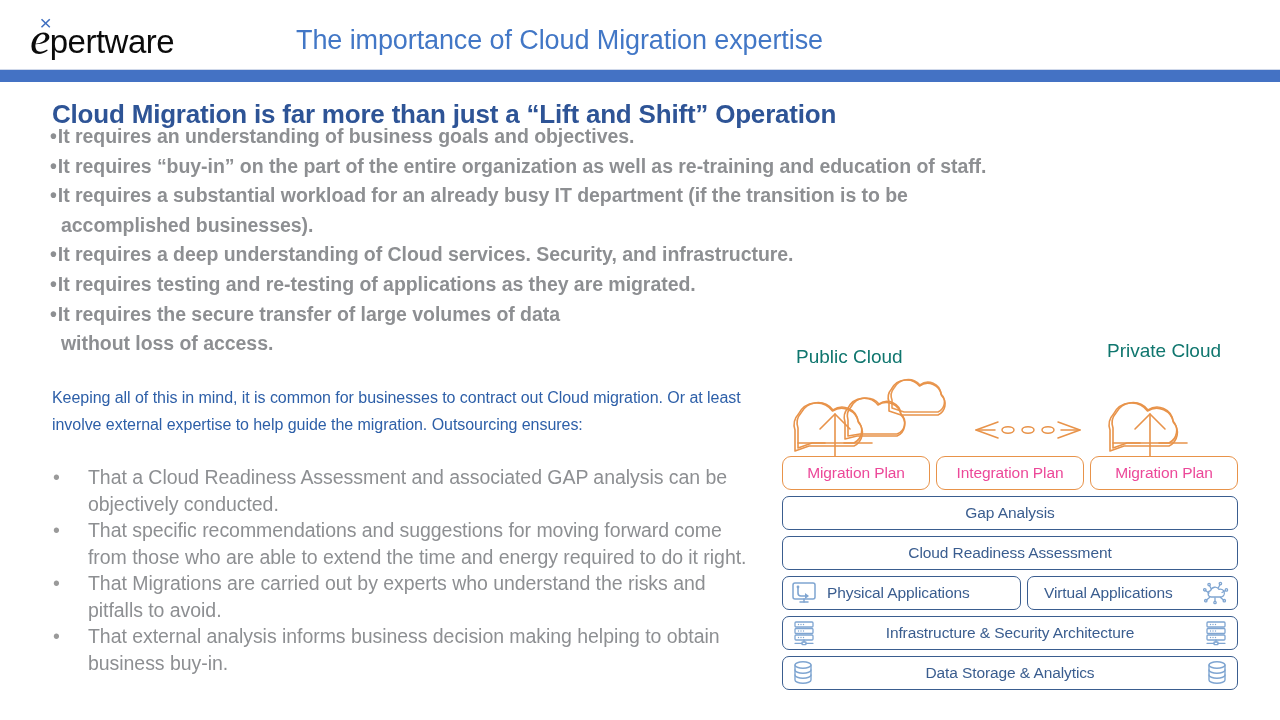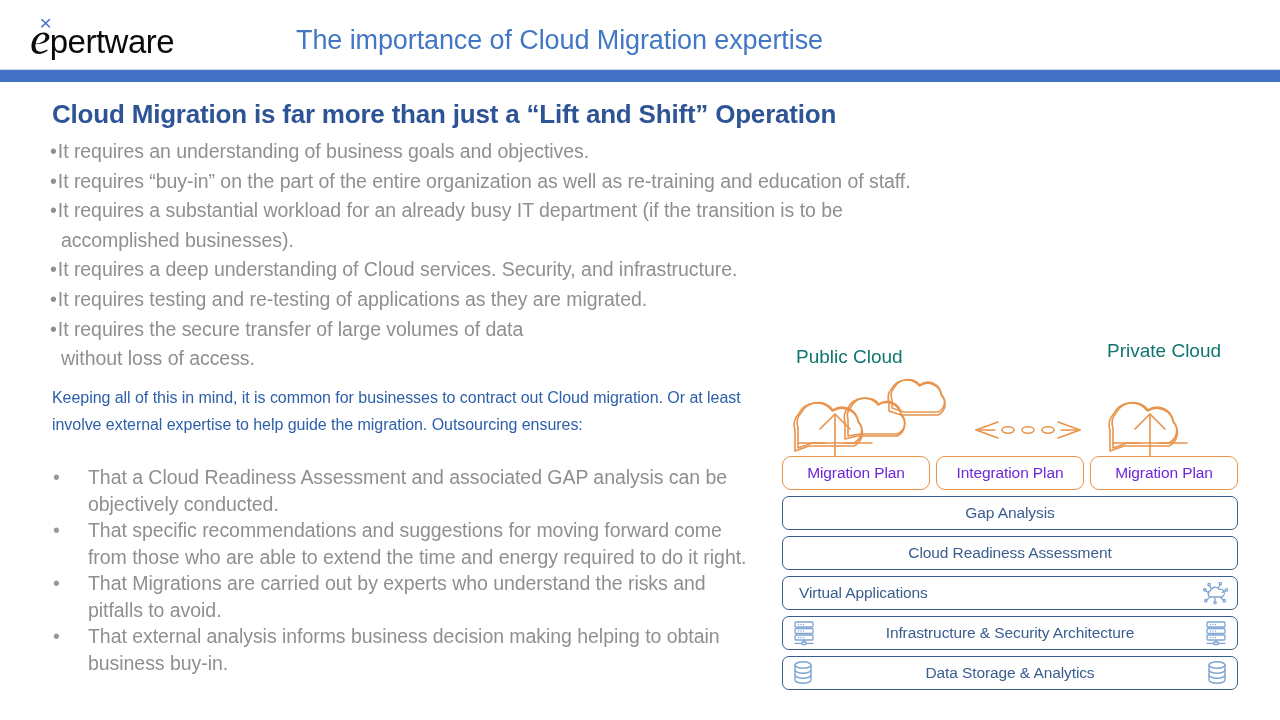--- a/index.html
+++ b/index.html
@@ -84,22 +84,23 @@
     top: 99px;
     font-size: 26px;
     font-weight: bold;
     color: #2e5496;
     letter-spacing: -0.2px;
     white-space: nowrap;
   }
   #dot-list {
     position: absolute;
     left: 50px;
-    top: 137px;
+    top: 122px;
     width: 1190px;
+    font-weight: bold;
   }
   .dot-line {
     font-size: 19.5px;
     color: #8d8f92;
     line-height: 29.6px;
     white-space: nowrap;
     letter-spacing: -0.05px;
   }
   .dot-line .b { margin-right: 1px; }
   .dot-cont { padding-left: 11px; }
@@ -179,21 +180,21 @@
     justify-content: center;
     font-size: 15.5px;
     color: #3a5d8f;
     background: #ffffff;
     letter-spacing: -0.1px;
     position: relative;
     white-space: nowrap;
   }
   .box.orange {
     border-color: #e8934a;
-    color: #6d28d9;
+    color: #ec4899;
     flex: 1 1 0;
     border-radius: 9px;
   }
   .box.full { width: 100%; }
   .box.half { flex: 1 1 0; }
   .box .ic-left {
     position: absolute;
     left: 8px;
     top: 50%;
     transform: translateY(-50%);
@@ -351,20 +352,33 @@
       </div>
     </div>
 
     <div class="row">
       <div class="box full">
         <span>Cloud Readiness Assessment</span>
       </div>
     </div>
 
     <div class="row">
+      <div class="box half with-left-inline">
+        <span class="ic-left">
+          <svg width="26" height="24" viewBox="0 0 26 24" fill="none" stroke="#7FA5D1" stroke-width="1.5" stroke-linecap="round" stroke-linejoin="round">
+            <rect x="2" y="2" width="22" height="16" rx="2"></rect>
+            <path d="M9 21 L17 21"></path>
+            <path d="M13 18 L13 21"></path>
+            <path d="M7 7 L7 12 a3 3 0 0 0 3 3 L16 15" stroke-width="1.6"></path>
+            <path d="M14 12 L18 15 L14 18 Z" fill="#7FA5D1" stroke="none"></path>
+            <circle cx="7" cy="6" r="1.4" fill="#7FA5D1" stroke="none"></circle>
+          </svg>
+        </span>
+        <span>Physical Applications</span>
+      </div>
       <div class="box half with-right-inline">
         <span>Virtual Applications</span>
         <span class="ic-right">
           <svg width="26" height="24" viewBox="0 0 26 24" fill="none" stroke="#7FA5D1" stroke-width="1.3" stroke-linecap="round" stroke-linejoin="round">
             <path d="M8 16 a3.2 3.2 0 0 1 -0.4 -6.3 a4.6 4.6 0 0 1 8.4 -1.3 a3.6 3.6 0 0 1 2.6 7.6 Z"></path>
             <path d="M6 12 L2.5 9.5"></path>
               <circle cx="1.8" cy="8.8" r="1.2"></circle>
             <path d="M6.5 16.5 L3.5 19"></path>
               <circle cx="2.8" cy="19.7" r="1.2"></circle>
             <path d="M12 17 L12 20.5"></path>

